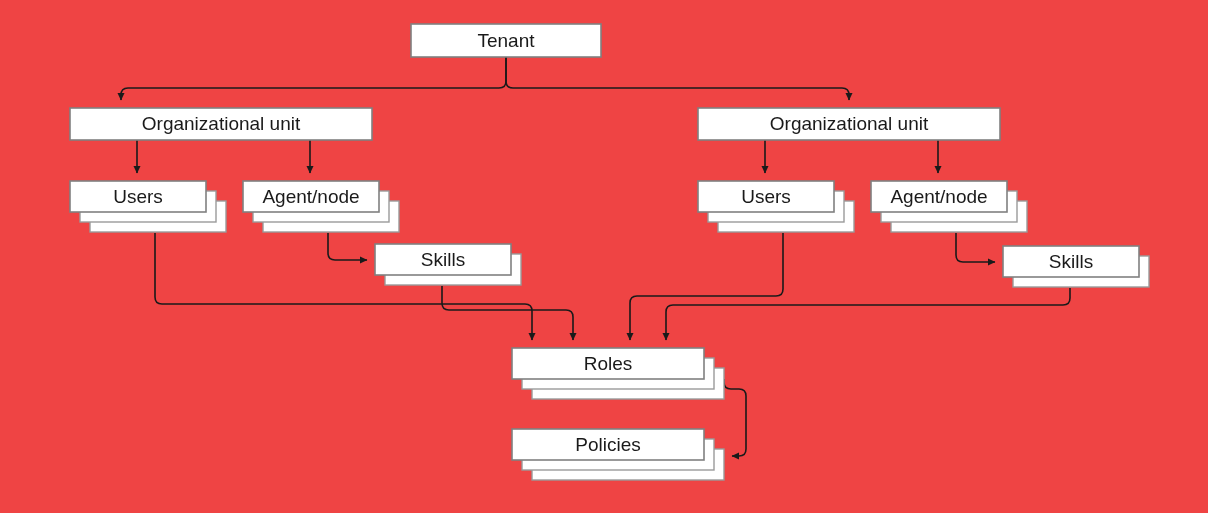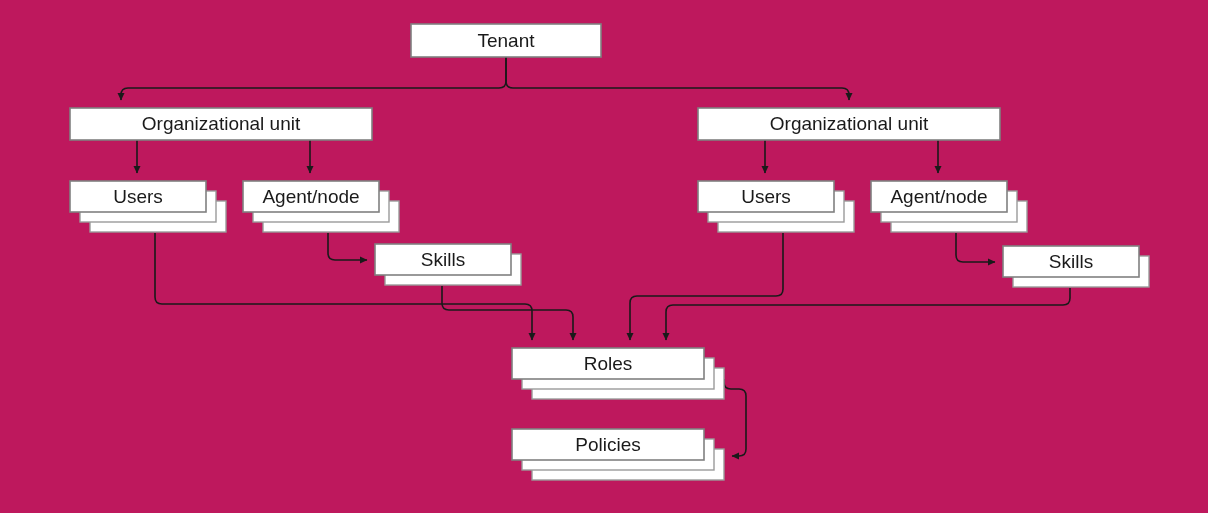--- a/index.html
+++ b/index.html
@@ -10,21 +10,21 @@
   body {
     width: 1208px;
     height: 513px;
     font-family: "Liberation Sans", sans-serif;
     overflow: hidden;
   }
   #diagram-root {
     position: relative;
     width: 1208px;
     height: 513px;
-    background: #be185d;
+    background: #ef4444;
   }
   svg#diagram {
     display: block;
     width: 1208px;
     height: 513px;
   }
   .node-rect {
     fill: #ffffff;
     stroke: #9a9a9a;
     stroke-width: 1.4;

